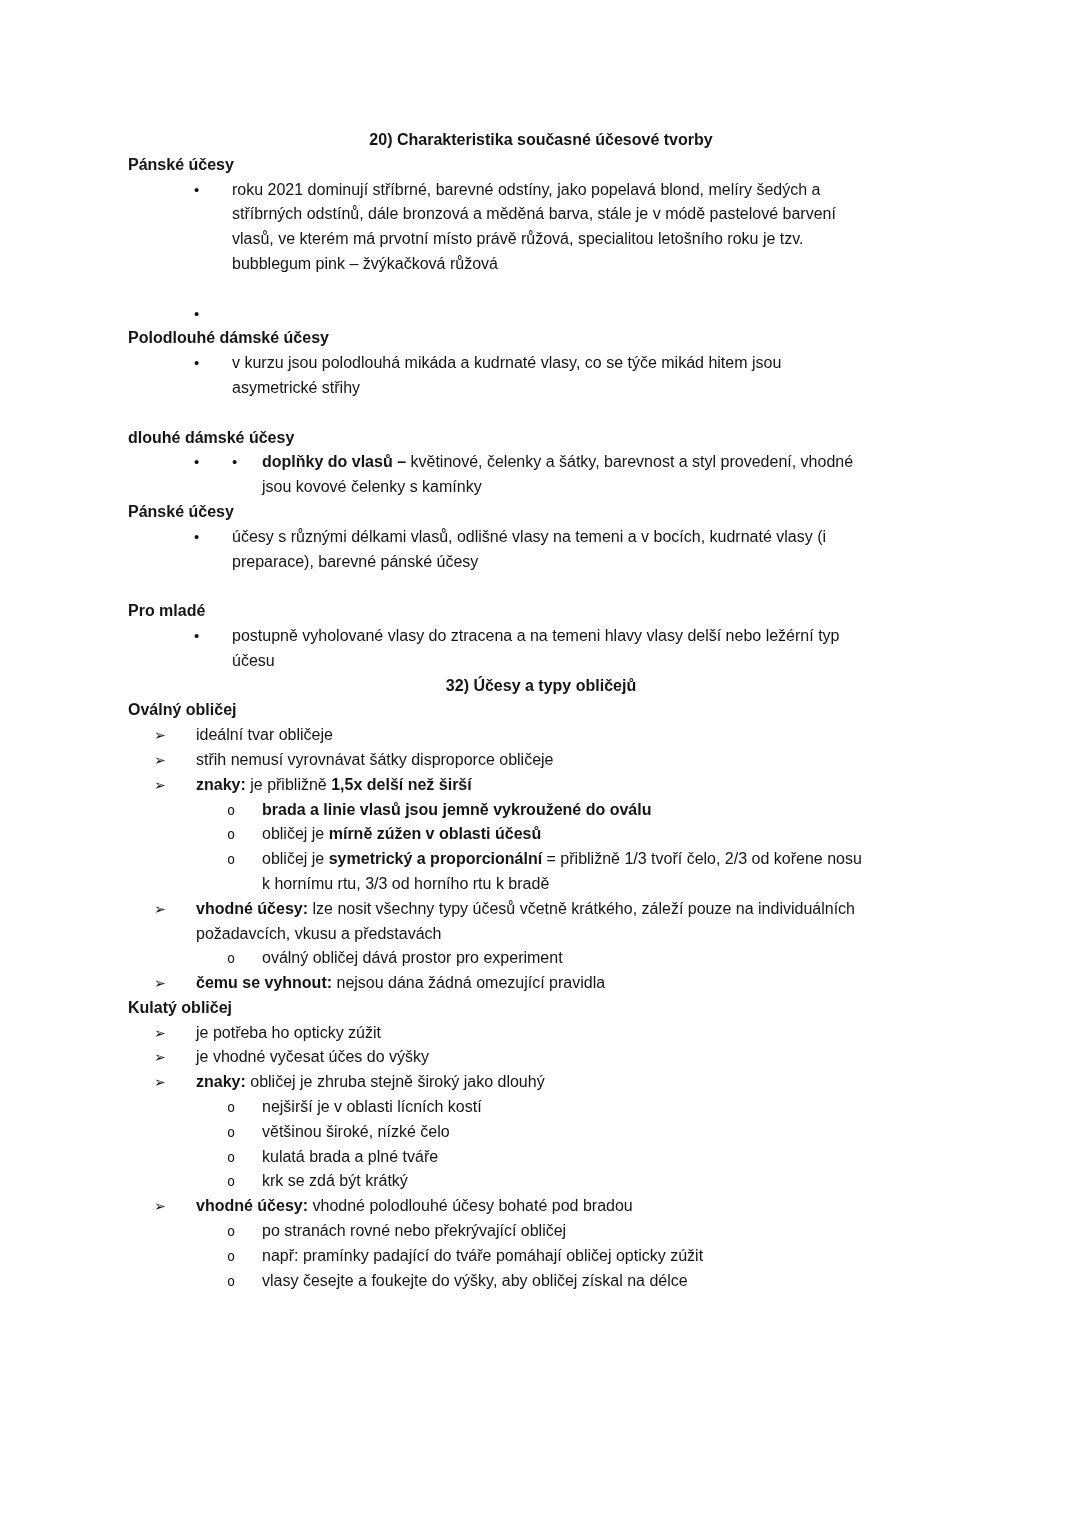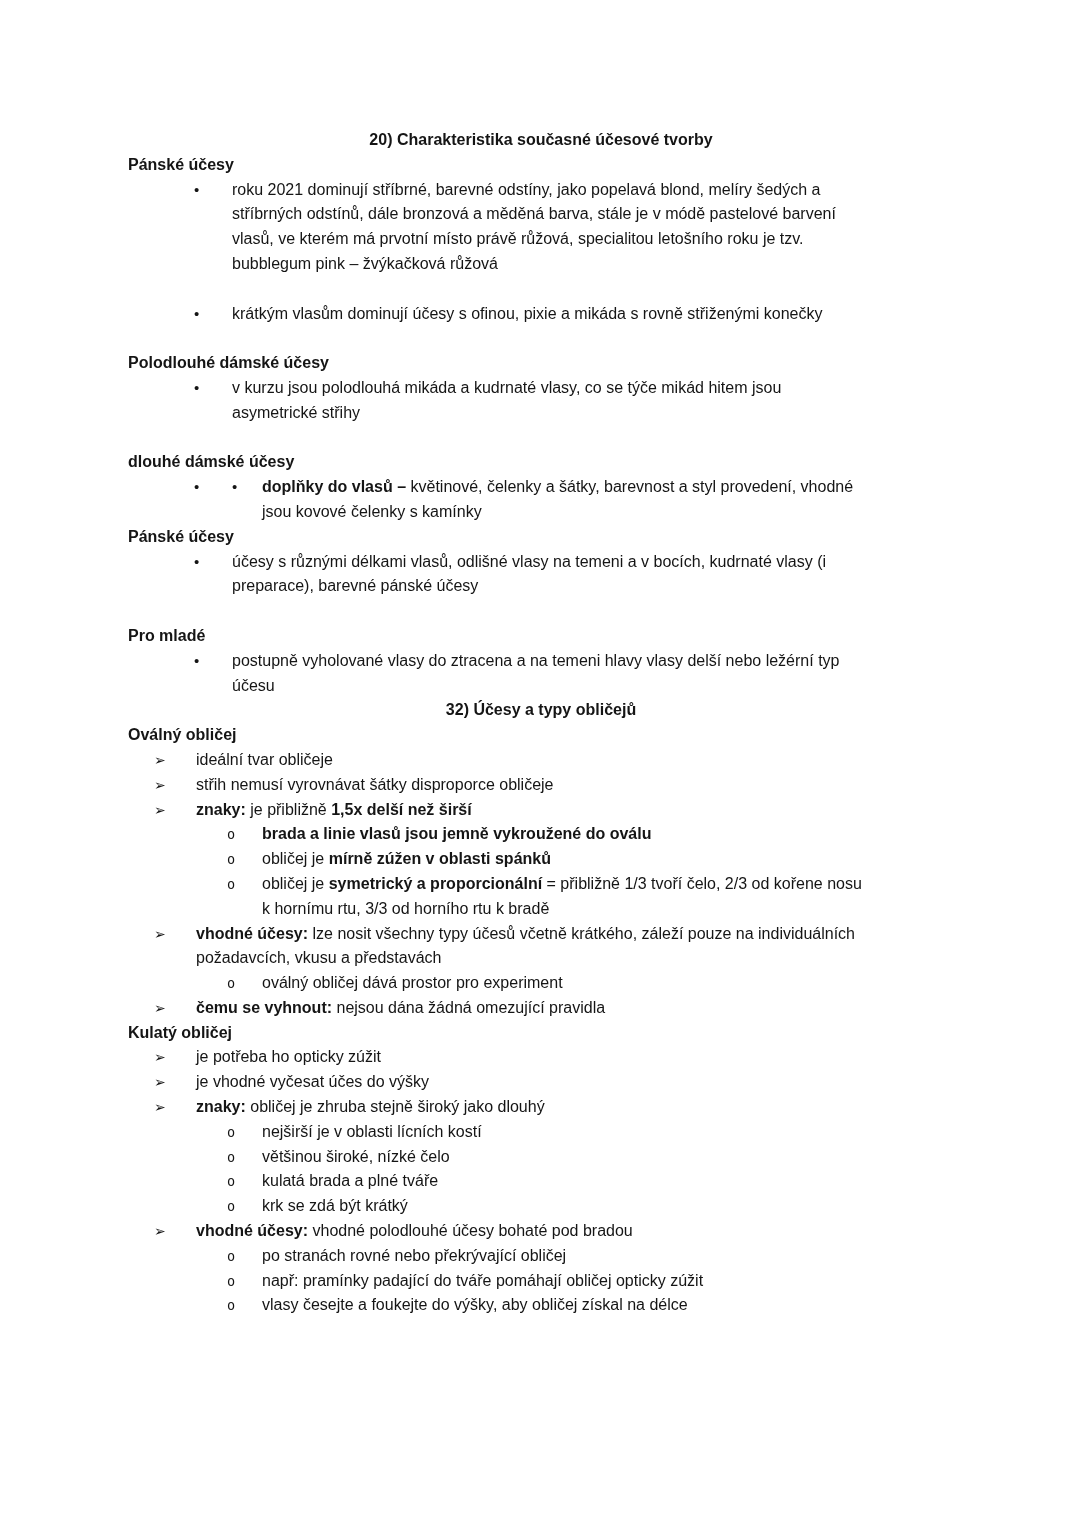--- a/index.html
+++ b/index.html
@@ -47,21 +47,21 @@
 
 <div class="page" style="background: rgb(255, 255, 255); color: rgb(21, 21, 21);">
   <div>
       <div class="blk title"><span><span>20) Charakteristika současné účesové tvorby</span></span></div>
       <div class="blk heading"><span><span>Pánské účesy</span></span></div>
       <div class="blk bullet1"><span class="marker mk-bullet1">•</span><span><span>roku 2021 dominují stříbrné, barevné odstíny, jako popelavá blond, melíry šedých a
 stříbrných odstínů, dále bronzová a měděná barva, stále je v módě pastelové barvení
 vlasů, ve kterém má prvotní místo právě růžová, specialitou letošního roku je tzv.
 bubblegum pink – žvýkačková růžová</span></span></div>
       <div class="blk gap"></div>
-      <div class="blk bullet1"><span class="marker mk-bullet1">•</span><span><span>krátkým vlasům dominují účesy s ofinou, pixie a mikáda s rovně střiženými konečky</span></span></div>
+      <div class="blk bullet1"><span class="marker mk-bullet1">•</span></div>
       <div class="blk gap"></div>
       <div class="blk heading"><span><span>Polodlouhé dámské účesy</span></span></div>
       <div class="blk bullet1"><span class="marker mk-bullet1">•</span><span><span>v kurzu jsou polodlouhá mikáda a kudrnaté vlasy, co se týče mikád hitem jsou
 asymetrické střihy</span></span></div>
       <div class="blk gap"></div>
       <div class="blk heading"><span><span>dlouhé dámské účesy</span></span></div>
       <div class="blk bullet1"><span class="marker mk-bullet1">•</span></div>
       <div class="blk bullet2"><span class="marker mk-bullet2">•</span><span><span class="bold">doplňky do vlasů – </span><span>květinové, čelenky a šátky, barevnost a styl provedení, vhodné
 jsou kovové čelenky s kamínky</span></span></div>
       <div class="blk heading"><span><span>Pánské účesy</span></span></div>
@@ -70,21 +70,21 @@
       <div class="blk gap"></div>
       <div class="blk heading"><span><span>Pro mladé</span></span></div>
       <div class="blk bullet1"><span class="marker mk-bullet1">•</span><span><span>postupně vyholované vlasy do ztracena a na temeni hlavy vlasy delší nebo ležérní typ
 účesu</span></span></div>
       <div class="blk title"><span><span>32) Účesy a typy obličejů</span></span></div>
       <div class="blk heading"><span><span>Oválný obličej</span></span></div>
       <div class="blk arrow"><span class="marker mk-arrow">➢</span><span><span>ideální tvar obličeje</span></span></div>
       <div class="blk arrow"><span class="marker mk-arrow">➢</span><span><span>střih nemusí vyrovnávat šátky disproporce obličeje</span></span></div>
       <div class="blk arrow"><span class="marker mk-arrow">➢</span><span><span class="bold">znaky:</span><span> je přibližně </span><span class="bold">1,5x delší než širší</span></span></div>
       <div class="blk circle"><span class="marker mk-circle">o</span><span><span class="bold">brada a linie vlasů jsou jemně vykroužené do oválu</span></span></div>
-      <div class="blk circle"><span class="marker mk-circle">o</span><span><span>obličej je </span><span class="bold">mírně zúžen v oblasti spánků</span></span></div>
+      <div class="blk circle"><span class="marker mk-circle">o</span><span><span>obličej je </span><span class="bold">mírně zúžen v oblasti účesů</span></span></div>
       <div class="blk circle"><span class="marker mk-circle">o</span><span><span>obličej je </span><span class="bold">symetrický a proporcionální</span><span> = přibližně 1/3 tvoří čelo, 2/3 od kořene nosu
 k hornímu rtu, 3/3 od horního rtu k bradě</span></span></div>
       <div class="blk arrow"><span class="marker mk-arrow">➢</span><span><span class="bold">vhodné účesy:</span><span> lze nosit všechny typy účesů včetně krátkého, záleží pouze na individuálních
 požadavcích, vkusu a představách</span></span></div>
       <div class="blk circle"><span class="marker mk-circle">o</span><span><span>oválný obličej dává prostor pro experiment</span></span></div>
       <div class="blk arrow"><span class="marker mk-arrow">➢</span><span><span class="bold">čemu se vyhnout:</span><span> nejsou dána žádná omezující pravidla</span></span></div>
       <div class="blk heading"><span><span>Kulatý obličej</span></span></div>
       <div class="blk arrow"><span class="marker mk-arrow">➢</span><span><span>je potřeba ho opticky zúžit</span></span></div>
       <div class="blk arrow"><span class="marker mk-arrow">➢</span><span><span>je vhodné vyčesat účes do výšky</span></span></div>
       <div class="blk arrow"><span class="marker mk-arrow">➢</span><span><span class="bold">znaky:</span><span> obličej je zhruba stejně široký jako dlouhý</span></span></div>

